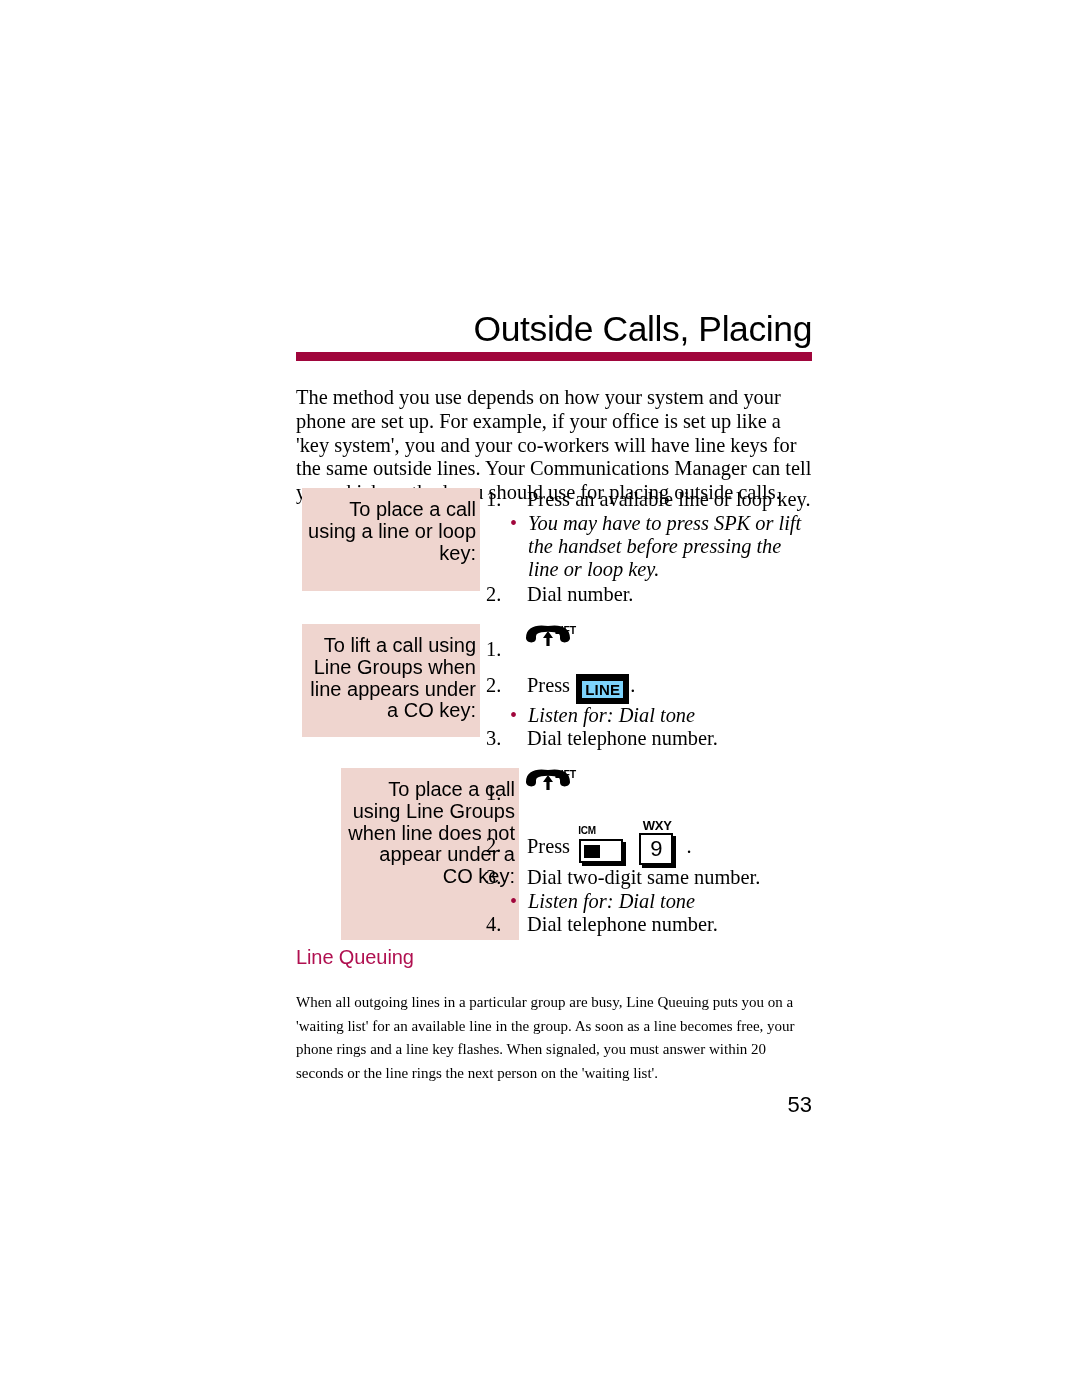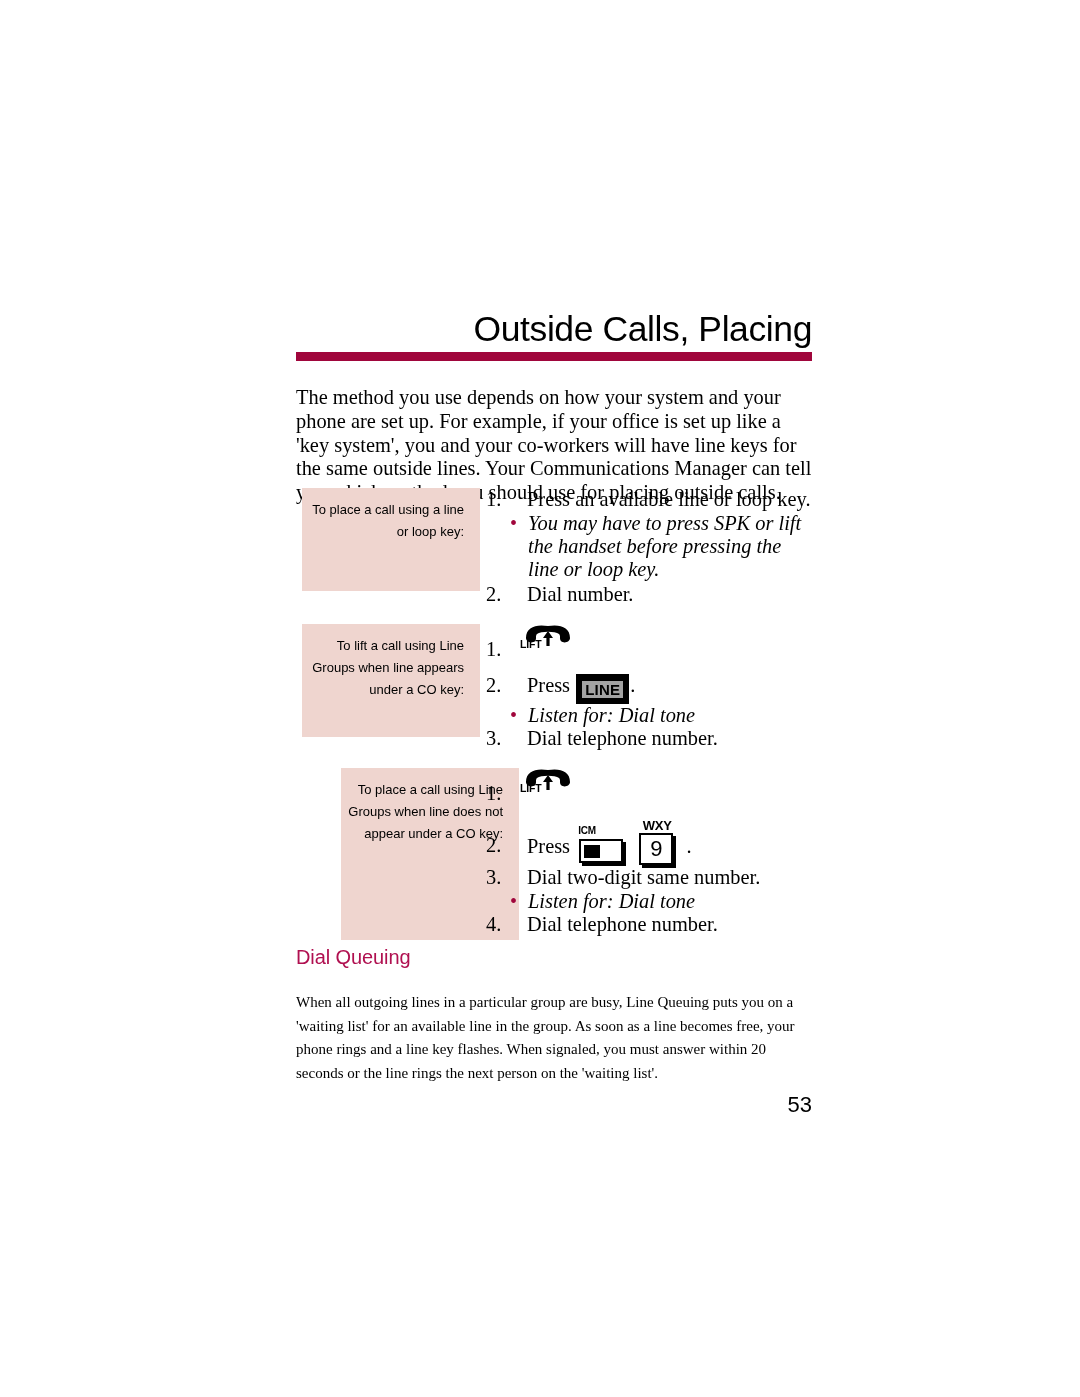--- a/index.html
+++ b/index.html
@@ -66,26 +66,26 @@
     left: 296px;
     width: 520px;
   }
   .block .label {
     position: absolute;
     left: 6px;
     top: 0;
     width: 178px;
     background: #EFD5CF;
     font-family: "Liberation Sans", "DejaVu Sans", sans-serif;
-    font-size: 13px;
+    font-size: 20px;
     line-height: 21.8px;
     text-align: right;
     color: #000;
     box-sizing: border-box;
-    padding: 11px 16px 8px 6px;
+    padding: 11px 4px 8px 6px;
   }
   .block .steps {
     position: absolute;
     left: 190px;
     top: 0;
     width: 330px;
     font-size: 20.4px;
     line-height: 23.6px;
   }
 
@@ -124,42 +124,42 @@
     display: inline-block;
     position: relative;
     width: 56px;
     height: 34px;
     vertical-align: -14px;
   }
   .lift-icon svg { display: block; }
   .lift-icon .lift-text {
     position: absolute;
     left: 0;
-    top: 15px;
+    top: 1px;
     width: 56px;
-    text-align: left;
+    text-align: right;
     font-family: "Liberation Sans", "DejaVu Sans", sans-serif;
     font-size: 10.5px;
     font-weight: bold;
     letter-spacing: -0.2px;
     font-style: normal;
     color: #000;
     line-height: 11px;
   }
 
   
   .line-key {
     display: inline-block;
     background: #000;
     padding: 3px 5px;
     vertical-align: -3px;
     margin: 0 1px;
   }
   .line-key .inner {
-    background: #a3a3a3;
+    background: #7dd3fc;
     border: 1.5px solid #000;
     font-family: "Liberation Sans", "DejaVu Sans", sans-serif;
     font-size: 15px;
     font-weight: bold;
     letter-spacing: 0.2px;
     line-height: 16px;
     padding: 0 3px;
     color: #000;
   }
 
@@ -388,18 +388,18 @@
       </div>
 
       <div class="step">
         <span class="num">4.</span>
         <span class="txt">Dial telephone number.</span>
       </div>
 
     </div>
   </div>
 
-  <div class="sub-heading">Dial Queuing</div>
+  <div class="sub-heading">Line Queuing</div>
   <p class="queue-para">When all outgoing lines in a particular group are busy, Line Queuing puts you on a 'waiting list' for an available line in the group. As soon as a line becomes free, your phone rings and a line key flashes. When signaled, you must answer within 20 seconds or the line rings the next person on the 'waiting list'.</p>
 
   <div class="page-number">53</div>
 
 </div>
 
 </body></html>

